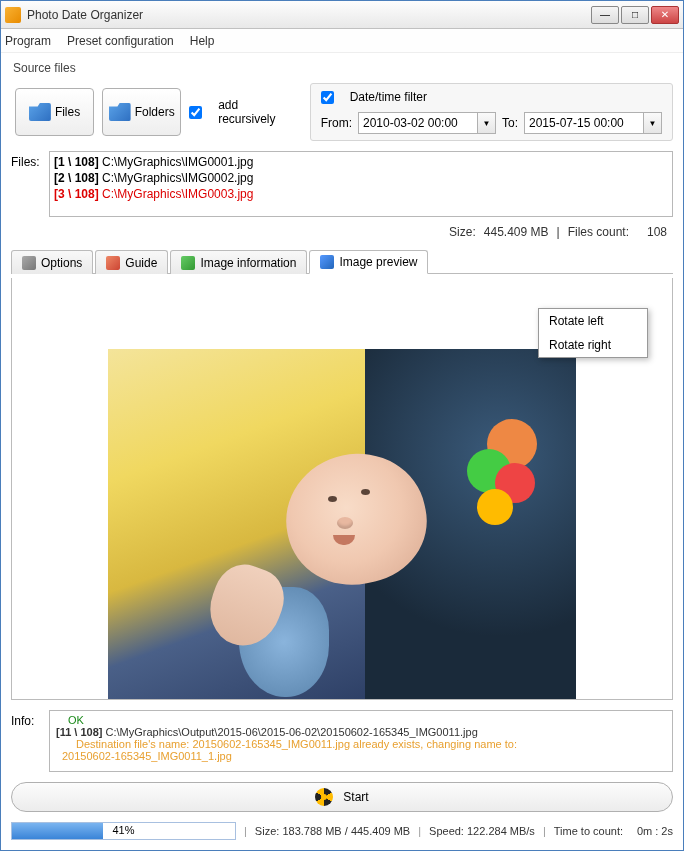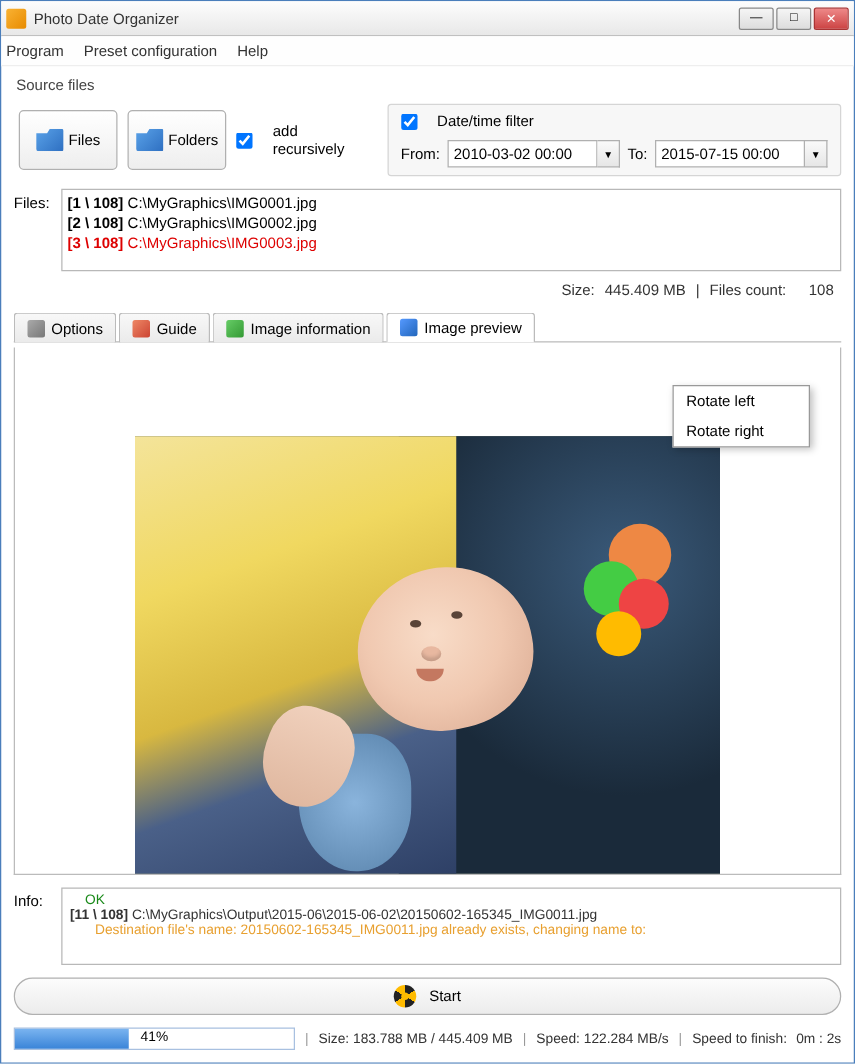--- a/index.html
+++ b/index.html
@@ -196,20 +196,21 @@
         <div>Rotate right</div>
       </div>
     </div>
 
     <div class="info-block">
       <div class="info-lbl">Info:</div>
       <div class="info-box">
         <div class="ok">OK</div>
         <div class="dest"><span class="idx">[11 \ 108]</span> <span>C:\MyGraphics\Output\2015-06\2015-06-02\20150602-165345_IMG0011.jpg</span></div>
         <div class="warn">Destination file's name: 20150602-165345_IMG0011.jpg already exists, changing name to:</div>
+        <div class="warn" style="padding-left:6px">20150602-165345_IMG0011_1.jpg</div>
       </div>
     </div>
 
     <div class="start-row">
       <div class="start-btn">
         <div class="nuke-icon"></div>
         <span>Start</span>
       </div>
     </div>
 
@@ -218,18 +219,18 @@
         <div class="progress-bar" style="width:41%"></div>
         <div class="progress-text">41%</div>
       </div>
       <span class="sep">|</span>
       <span>Size:</span>&nbsp;
       <span>183.788 MB  /  445.409 MB</span>
       <span class="sep">|</span>
       <span>Speed:</span>&nbsp;
       <span>122.284 MB/s</span>
       <span class="sep">|</span>
-      <span>Speed to finish:</span>
+      <span>Time to count:</span>
       <span style="flex:1"></span>
       <span>0m : 2s</span>
     </div>
   </div>
 </div>
 
 </body></html>

